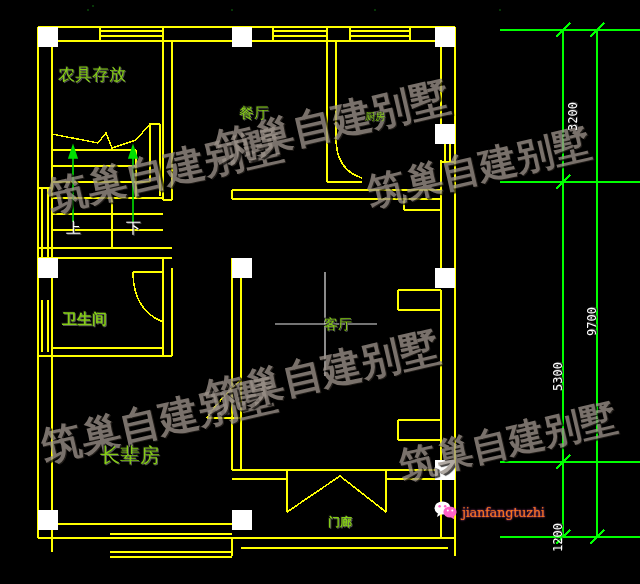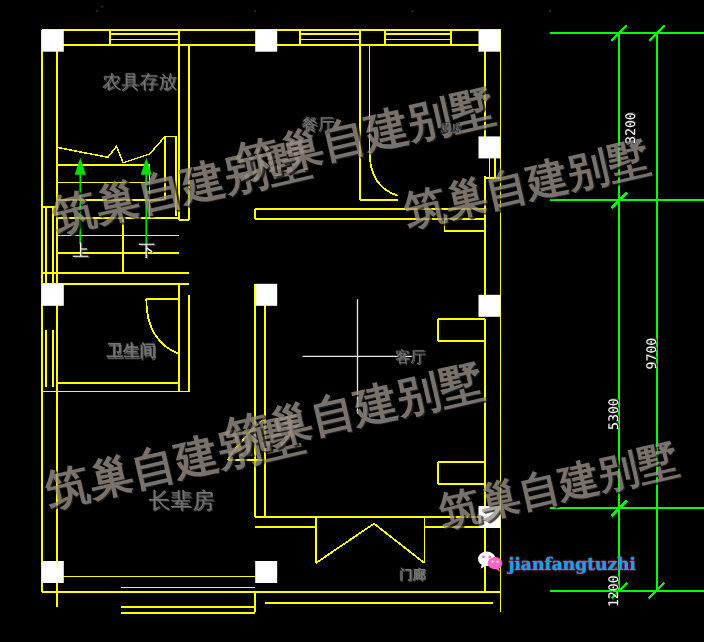--- a/index.html
+++ b/index.html
@@ -45,36 +45,35 @@
     transform-origin: left center;
   }
   .brand {
     position: absolute;
     display: flex;
     align-items: center;
     gap: 4px;
     white-space: nowrap;
   }
   .brand-text {
-    color: #0ea5e9;
+    color: #f97316;
     font-family: "DejaVu Serif", serif;
-    font-weight: bold;
-    font-size: 16px;
+    font-weight: normal;
+    font-size: 13px;
     letter-spacing: -.3px;
     text-shadow: 0 0 2px #ff63c8;
   }
   .brand-icon { display: block; }
   .roomlabel {
     position: absolute;
-    color: #737373;
+    color: #84cc16;
     font-family: "DejaVu Sans", sans-serif;
     white-space: nowrap;
     text-shadow: 1px 1px 0 #555, -1px -1px 0 #111;
     font-weight: 500;
-    margin-left: 35px;
   }
   .dimlabel {
     position: absolute;
     color: #ffffff;
     font-family: "DejaVu Sans Mono", monospace;
     font-size: 12px;
     white-space: nowrap;
     transform-origin: left center;
     text-shadow: 1px 1px 0 #333;
   }

